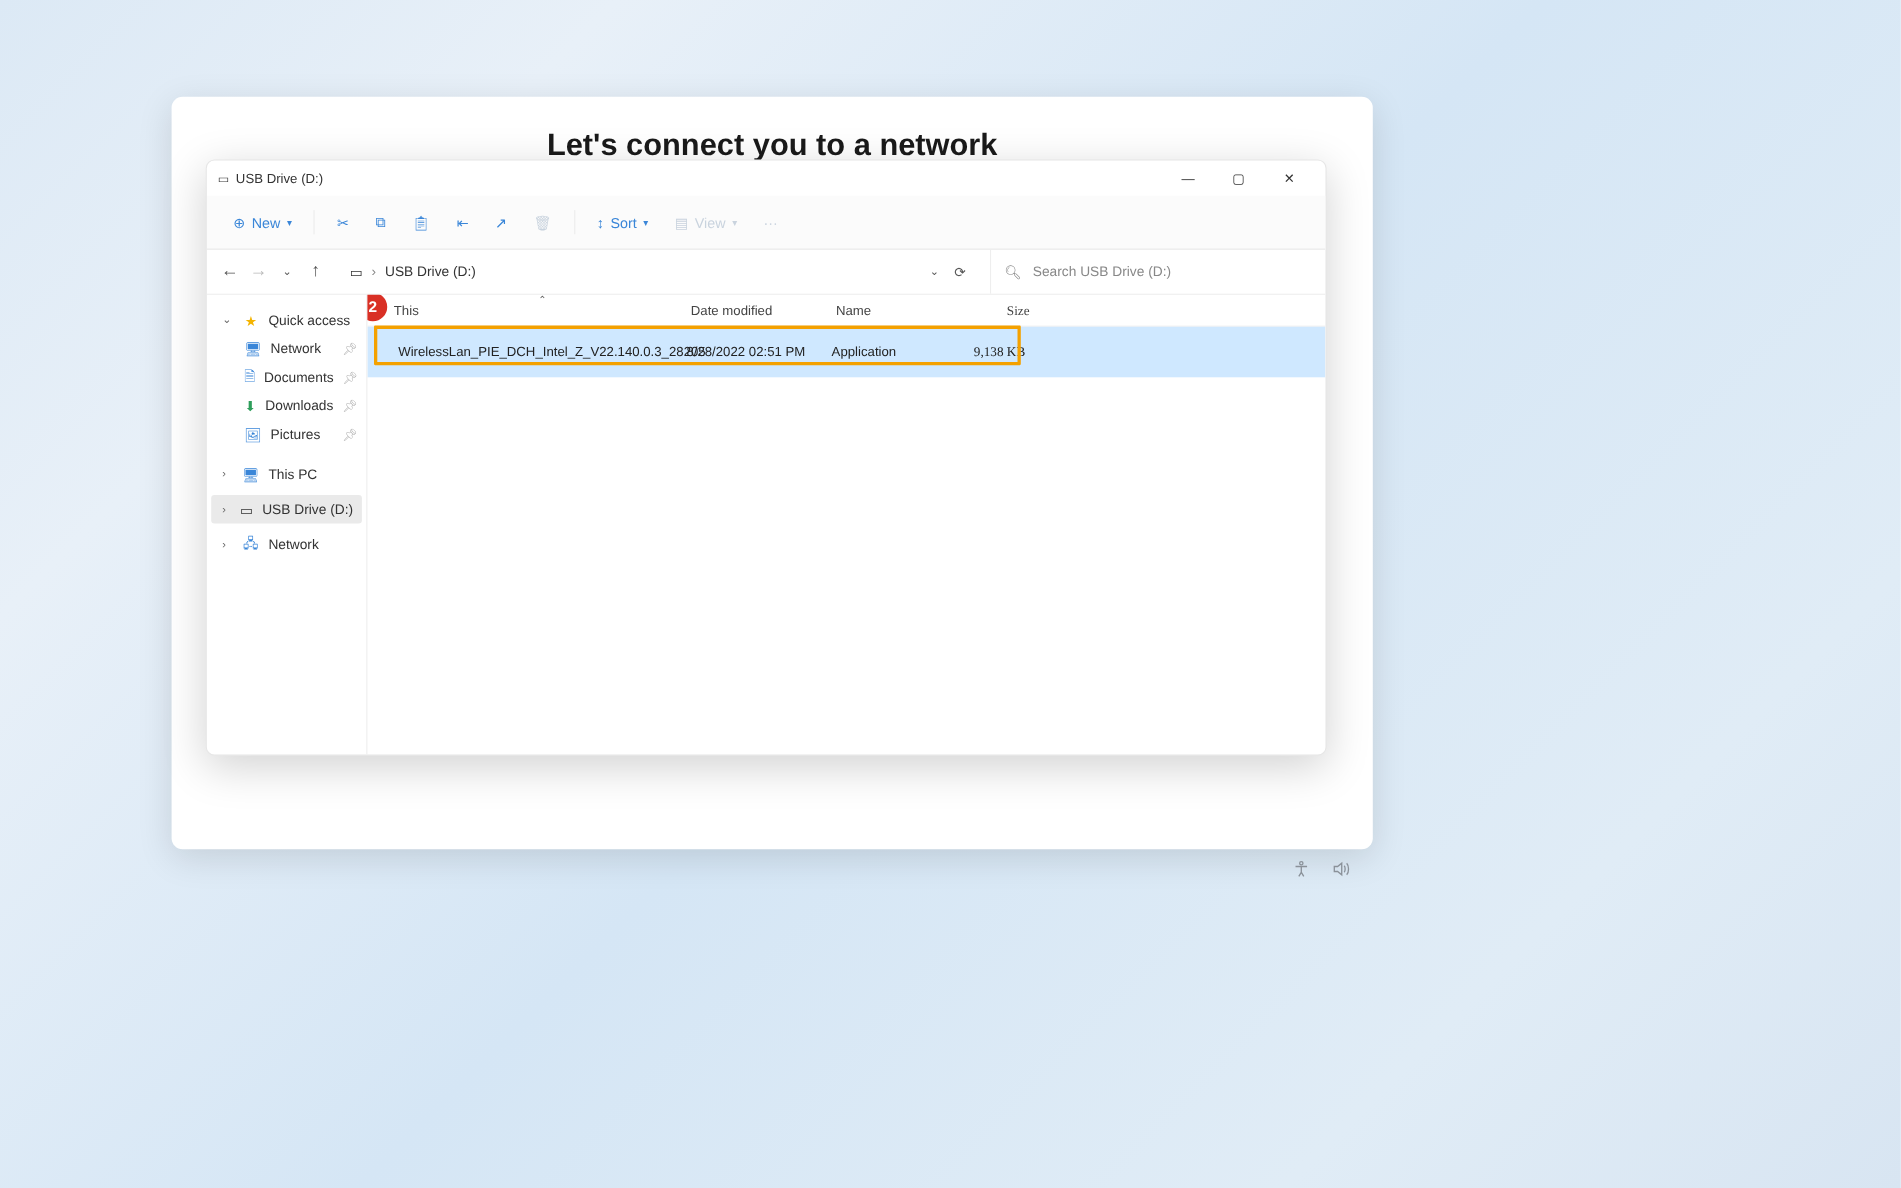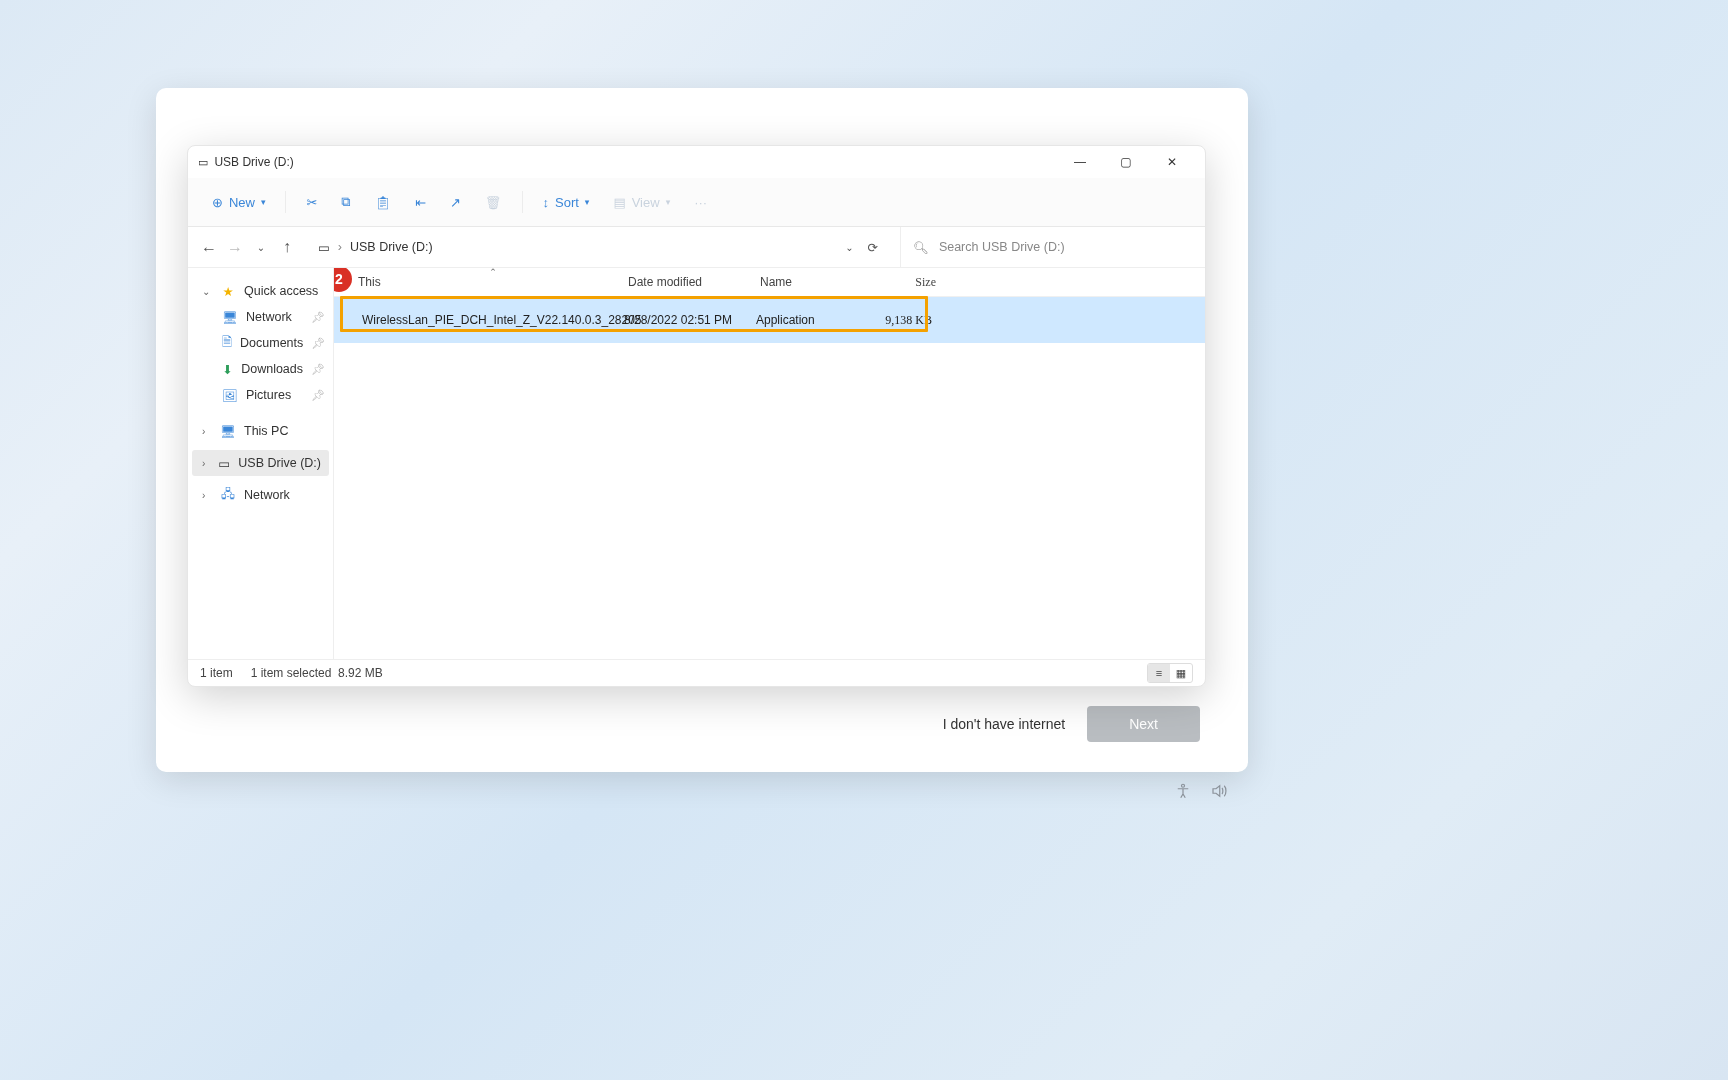--- a/index.html
+++ b/index.html
@@ -51,24 +51,21 @@
 .view-toggle div.active{background:#e6e6e6;}
 .c-name{width:270px;}
 .c-date{width:132px;}
 .c-type{width:106px;}
 .c-size{width:70px;text-align:right;padding-right:8px;font-family:Liberation Serif, serif;}
 </style>
 </head>
 <body>
 
 <div class="oobe-window">
-  <div class="oobe-footer">
-    <span class="oobe-link">I don't have internet</span>
-    <button class="oobe-next">Next</button>
-  </div>
+  <div class="oobe-heading">Let's connect you to a network</div>
 </div>
 
 <div class="tray">
   <span><svg viewBox="0 0 24 24" fill="none" stroke="currentColor" stroke-width="1.6">
         <circle cx="12" cy="5" r="2"></circle>
         <path d="M5 9h14M12 9v7m-3 5l3-5 3 5"></path>
       </svg></span>
   <span><svg viewBox="0 0 24 24" fill="none" stroke="currentColor" stroke-width="1.6">
         <path d="M4 9v6h4l5 4V5L8 9H4z"></path>
         <path d="M16 8c1.5 1.5 1.5 6.5 0 8M19 5c3 3 3 11 0 14"></path>
@@ -212,23 +209,14 @@
         <div class="c-size">9,138 KB</div>
       </div>
 
       <div class="highlight-box" style="left:6px;top:28px;width:582px;height:30px;"></div>
       <div class="step-badge" style="left:-8px;top:-2px;">
           <span>2</span>
         </div>
     </div>
   </div>
 
-  <div class="statusbar">
-    <span>1 item</span>
-    <span><span>1 item selected</span>&nbsp;&nbsp;<span>8.92 MB</span></span>
-    <span class="spacer"></span>
-    <div class="view-toggle">
-      <div class="active">≡</div>
-      <div>▦</div>
-    </div>
-  </div>
 
 </div>
 
 </body></html>

